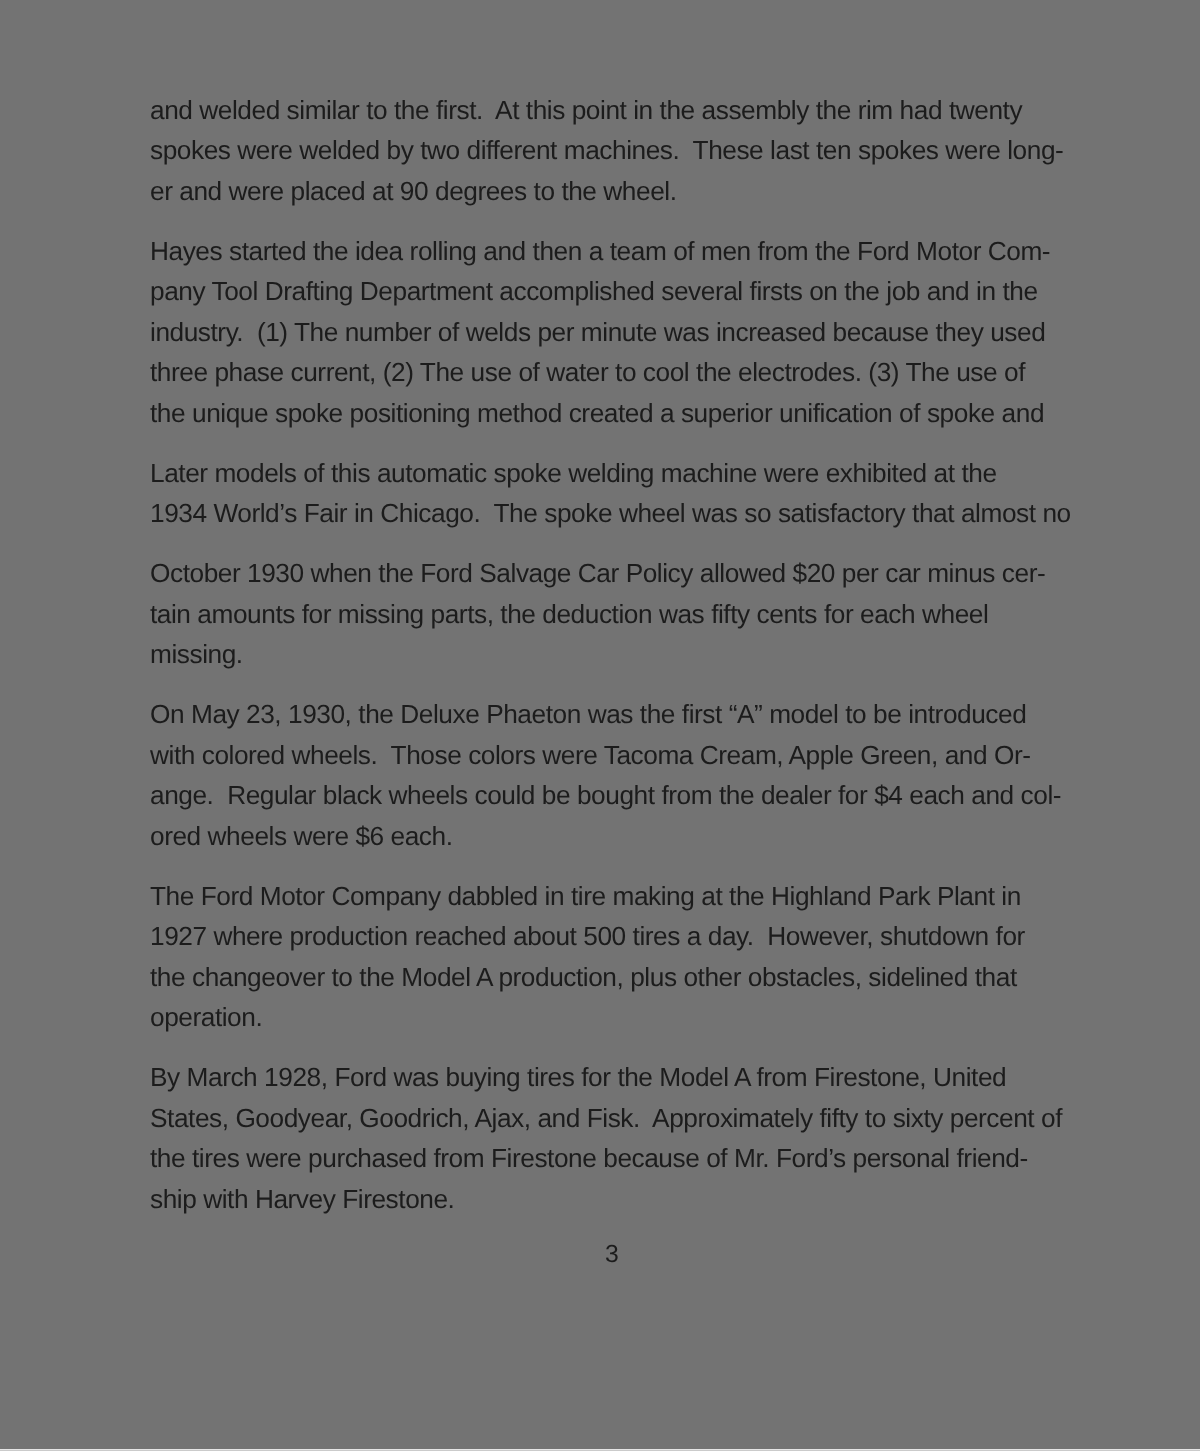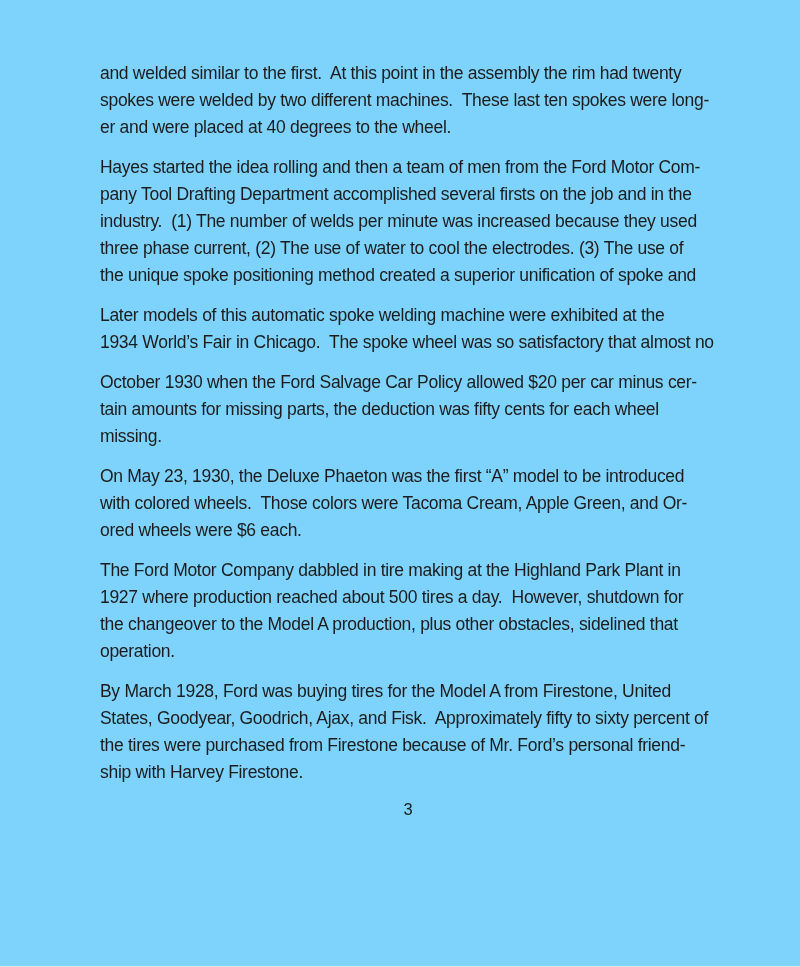--- a/index.html
+++ b/index.html
@@ -14,21 +14,21 @@
     font-family: "Liberation Sans", sans-serif;
     color: #1c1c1c;
     overflow: hidden;
   }
   .doc-page {
     position: absolute;
     top: 0;
     left: 0;
     width: 800px;
     height: 967px;
-    background: #7dd3fc;
+    background: #737373;
     box-sizing: border-box;
     padding: 60px 84px 0 100px;
   }
   .doc-body p.para {
     margin: 0 0 13px 0;
     padding: 0;
   }
   .text-line {
     display: block;
     font-size: 17.5px;
@@ -57,41 +57,42 @@
   }
 </style>
 </head>
 <body>
 
 <div class="doc-page">
   <div class="doc-body" id="doc-body">
       <p class="para">
         <span class="text-line">and welded similar to the first.  At this point in the assembly the rim had twenty</span>
         <span class="text-line">spokes were welded by two different machines.  These last ten spokes were long-</span>
-        <span class="text-line">er and were placed at 40 degrees to the wheel.</span>
+        <span class="text-line">er and were placed at 90 degrees to the wheel.</span>
       </p>
       <p class="para">
         <span class="text-line">Hayes started the idea rolling and then a team of men from the Ford Motor Com-</span>
         <span class="text-line">pany Tool Drafting Department accomplished several firsts on the job and in the</span>
         <span class="text-line">industry.  (1) The number of welds per minute was increased because they used</span>
         <span class="text-line">three phase current, (2) The use of water to cool the electrodes. (3) The use of</span>
         <span class="text-line">the unique spoke positioning method created a superior unification of spoke and</span>
       </p>
       <p class="para">
         <span class="text-line">Later models of this automatic spoke welding machine were exhibited at the</span>
         <span class="text-line">1934 World’s Fair in Chicago.  The spoke wheel was so satisfactory that almost no</span>
       </p>
       <p class="para">
         <span class="text-line">October 1930 when the Ford Salvage Car Policy allowed $20 per car minus cer-</span>
         <span class="text-line">tain amounts for missing parts, the deduction was fifty cents for each wheel</span>
         <span class="text-line">missing.</span>
       </p>
       <p class="para">
         <span class="text-line">On May 23, 1930, the Deluxe Phaeton was the first “A” model to be introduced</span>
         <span class="text-line">with colored wheels.  Those colors were Tacoma Cream, Apple Green, and Or-</span>
+        <span class="text-line">ange.  Regular black wheels could be bought from the dealer for $4 each and col-</span>
         <span class="text-line">ored wheels were $6 each.</span>
       </p>
       <p class="para">
         <span class="text-line">The Ford Motor Company dabbled in tire making at the Highland Park Plant in</span>
         <span class="text-line">1927 where production reached about 500 tires a day.  However, shutdown for</span>
         <span class="text-line">the changeover to the Model A production, plus other obstacles, sidelined that</span>
         <span class="text-line">operation.</span>
       </p>
       <p class="para">
         <span class="text-line">By March 1928, Ford was buying tires for the Model A from Firestone, United</span>

